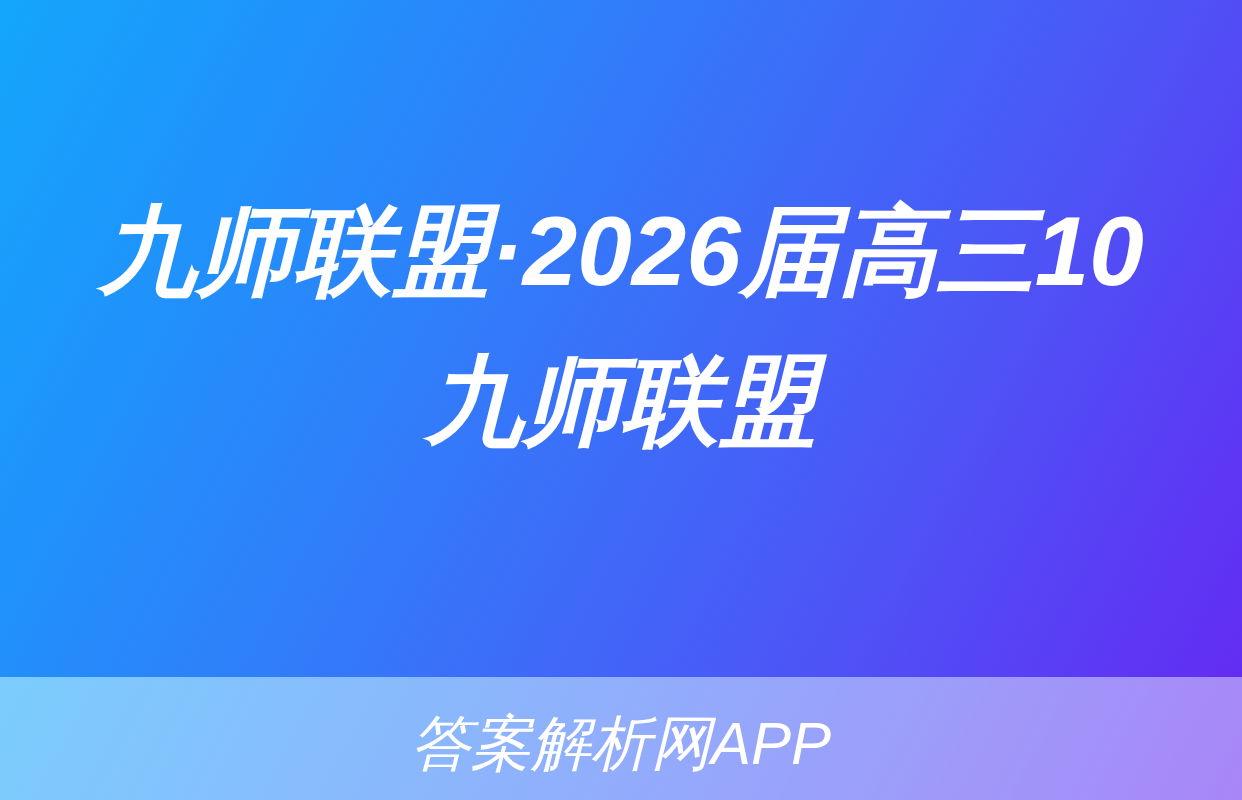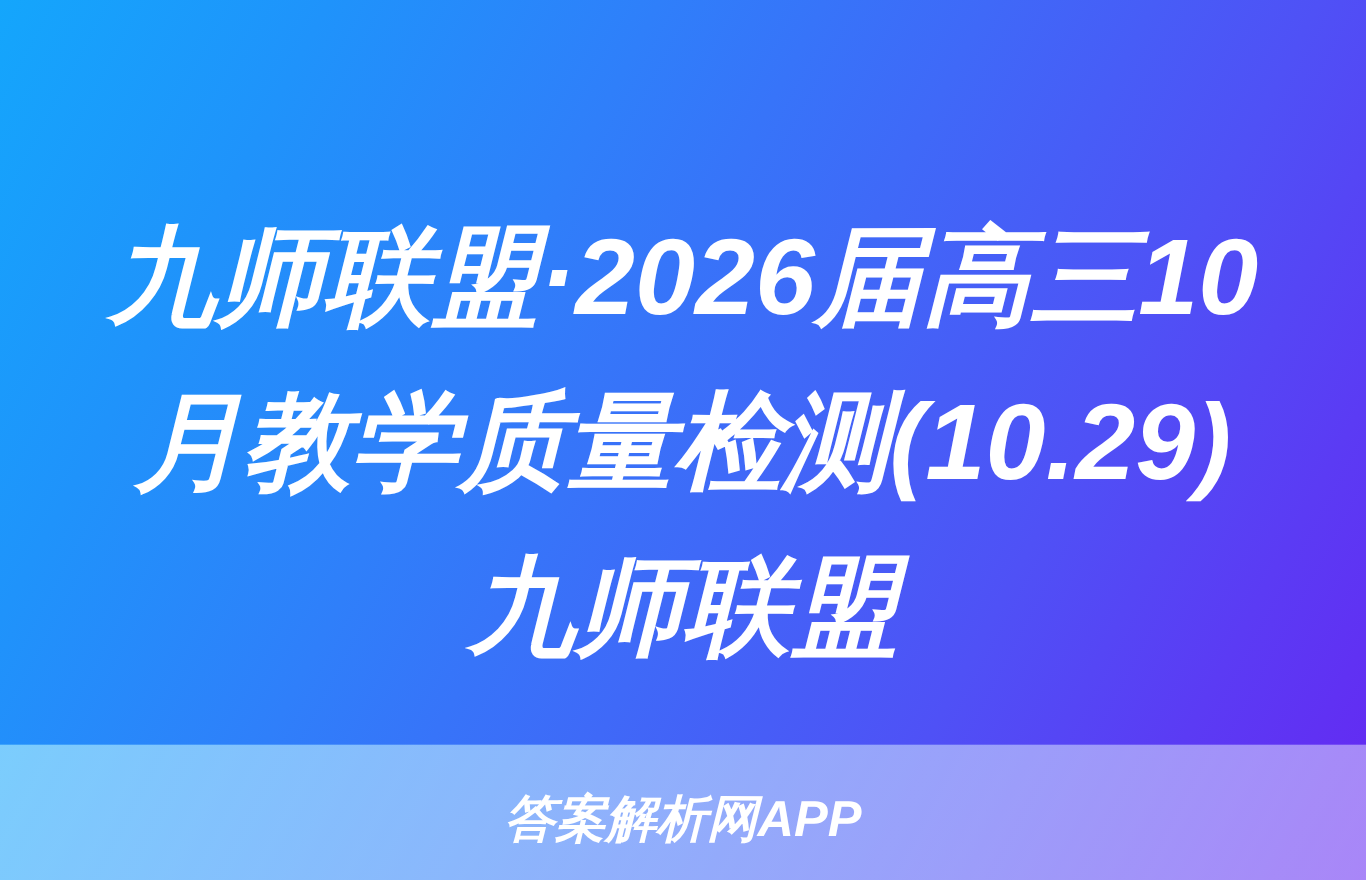--- a/index.html
+++ b/index.html
@@ -69,38 +69,37 @@
         #2f7ffa 36%,
         #4f51f6 72%,
         #6527f2 100%);
     display: flex;
     align-items: center;
     justify-content: center;
   }
 
   .watermark-text {
     color: #ffffff;
-    font-size: 46px;
-    font-weight: 700;
+    font-size: 60px;
+    font-weight: 400;
     font-style: italic;
     letter-spacing: 0px;
     line-height: 1;
     white-space: nowrap;
     font-family: "Liberation Sans", "DejaVu Sans", sans-serif;
     margin-top: 11px;
   }
 </style>
 </head>
 <body>
 
 <div class="cover">
 
   <div class="title-block">
     <span class="title-line">九师联盟·2026届高三10</span>
-    <span class="title-line">月教学质量检测(10.29)</span>
     <span class="title-line">九师联盟</span>
   </div>
 
   <div class="watermark-band">
     <span class="watermark-text">答案解析网APP</span>
   </div>
 
 </div>
 
 </body></html>

